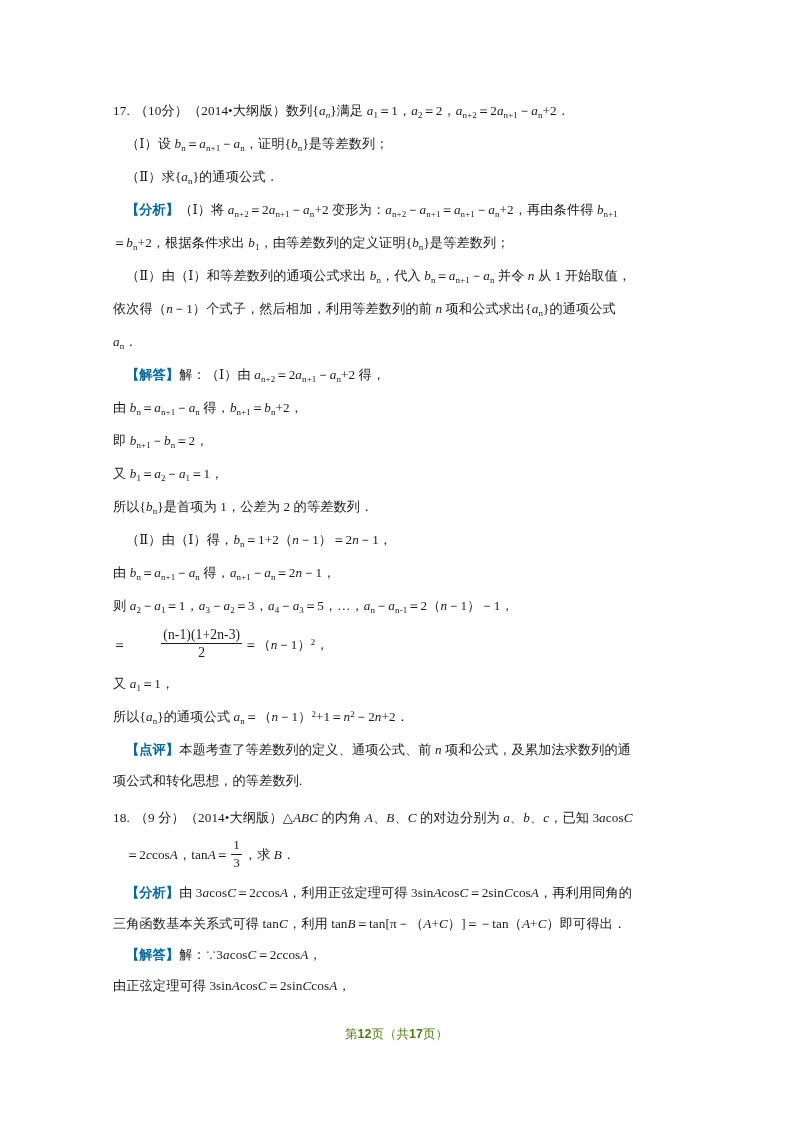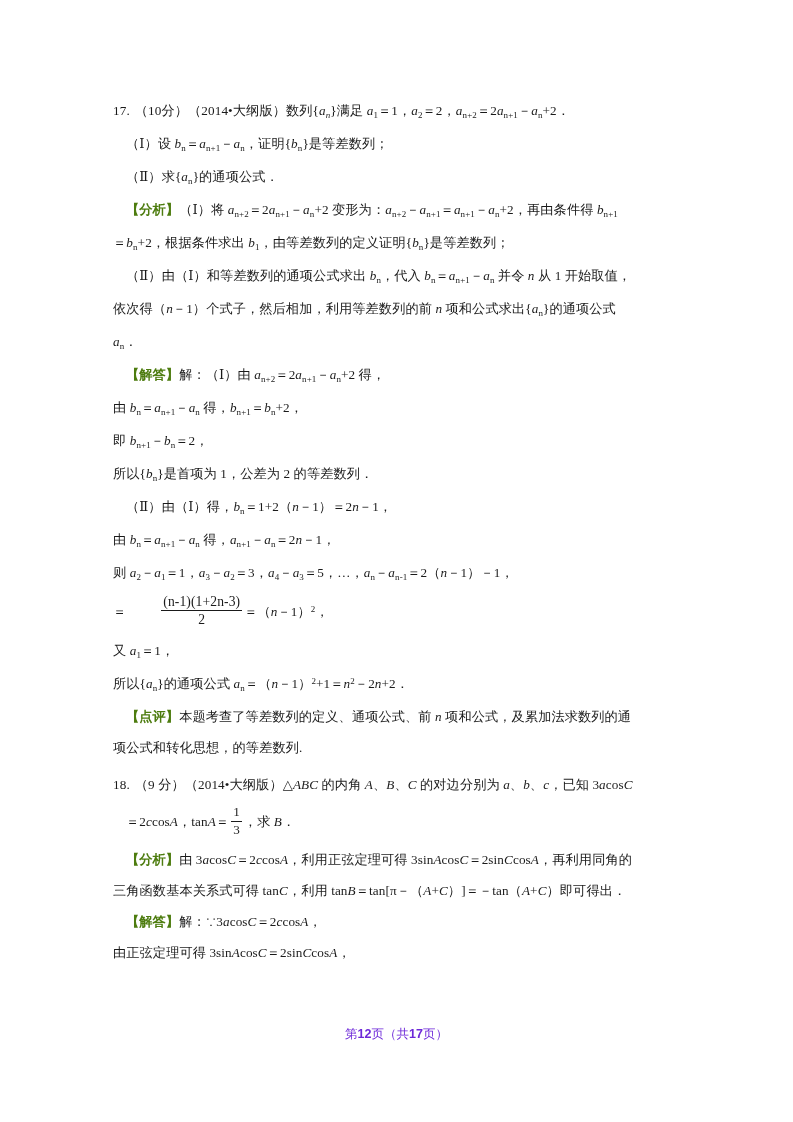--- a/index.html
+++ b/index.html
@@ -24,21 +24,21 @@
     padding: 95px 98px 0 113px;
   }
   .line {
     font-size: 13.2px;
     line-height: 31px;
     white-space: nowrap;
     letter-spacing: 0.1px;
   }
   .indent { padding-left: 13px; }
   .tag {
-    color: #4d7c0f;
+    color: #0369a1;
     font-weight: 600;
   }
   i, .it {
     font-style: italic;
   }
   sub {
     font-size: 0.68em;
     vertical-align: baseline;
     position: relative;
     top: 0.3em;
@@ -74,21 +74,21 @@
     line-height: 44px;
   }
   .footer {
     position: absolute;
     left: 0;
     top: 1026px;
     width: 793px;
     text-align: center;
     font-size: 12.5px;
     font-family: "Liberation Sans", "DejaVu Sans", sans-serif;
-    color: #6d28d9;
+    color: #4d7c0f;
   }
   .footer b { font-weight: bold; }
   .sp { display: inline-block; width: 5px; }
 </style>
 </head>
 <body>
 
 <div class="page">
 
   <div class="line">
@@ -120,20 +120,23 @@
   </div>
 
   <div class="line indent">
     <span class="tag">【解答】</span>解：（Ⅰ）由 <i>a<sub class="rm">n</sub></i><sub class="rm">+2</sub>＝2<i>a<sub class="rm">n</sub></i><sub class="rm">+1</sub>－<i>a<sub class="rm">n</sub></i>+2 得，
   </div>
   <div class="line">
     由 <i>b<sub class="rm">n</sub></i>＝<i>a<sub class="rm">n</sub></i><sub class="rm">+1</sub>－<i>a<sub class="rm">n</sub></i> 得，<i>b<sub class="rm">n</sub></i><sub class="rm">+1</sub>＝<i>b<sub class="rm">n</sub></i>+2，
   </div>
   <div class="line">
     即 <i>b<sub class="rm">n</sub></i><sub class="rm">+1</sub>－<i>b<sub class="rm">n</sub></i>＝2，
+  </div>
+  <div class="line">
+    又 <i>b</i><sub class="rm">1</sub>＝<i>a</i><sub class="rm">2</sub>－<i>a</i><sub class="rm">1</sub>＝1，
   </div>
   <div class="line">
     所以{<i>b<sub class="rm">n</sub></i>}是首项为 1，公差为 2 的等差数列．
   </div>
   <div class="line indent">
     （Ⅱ）由（Ⅰ）得，<i>b<sub class="rm">n</sub></i>＝1+2（<i>n</i>－1）＝2<i>n</i>－1，
   </div>
   <div class="line">
     由 <i>b<sub class="rm">n</sub></i>＝<i>a<sub class="rm">n</sub></i><sub class="rm">+1</sub>－<i>a<sub class="rm">n</sub></i> 得，<i>a<sub class="rm">n</sub></i><sub class="rm">+1</sub>－<i>a<sub class="rm">n</sub></i>＝2<i>n</i>－1，
   </div>

